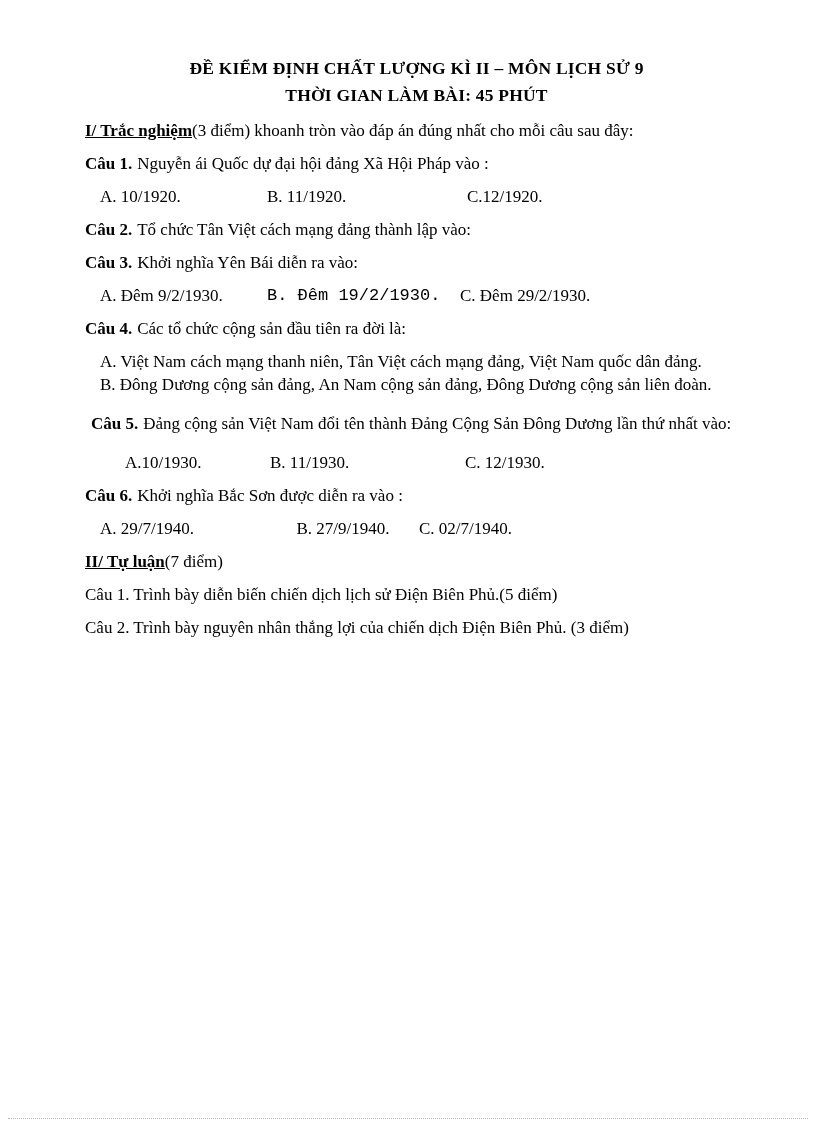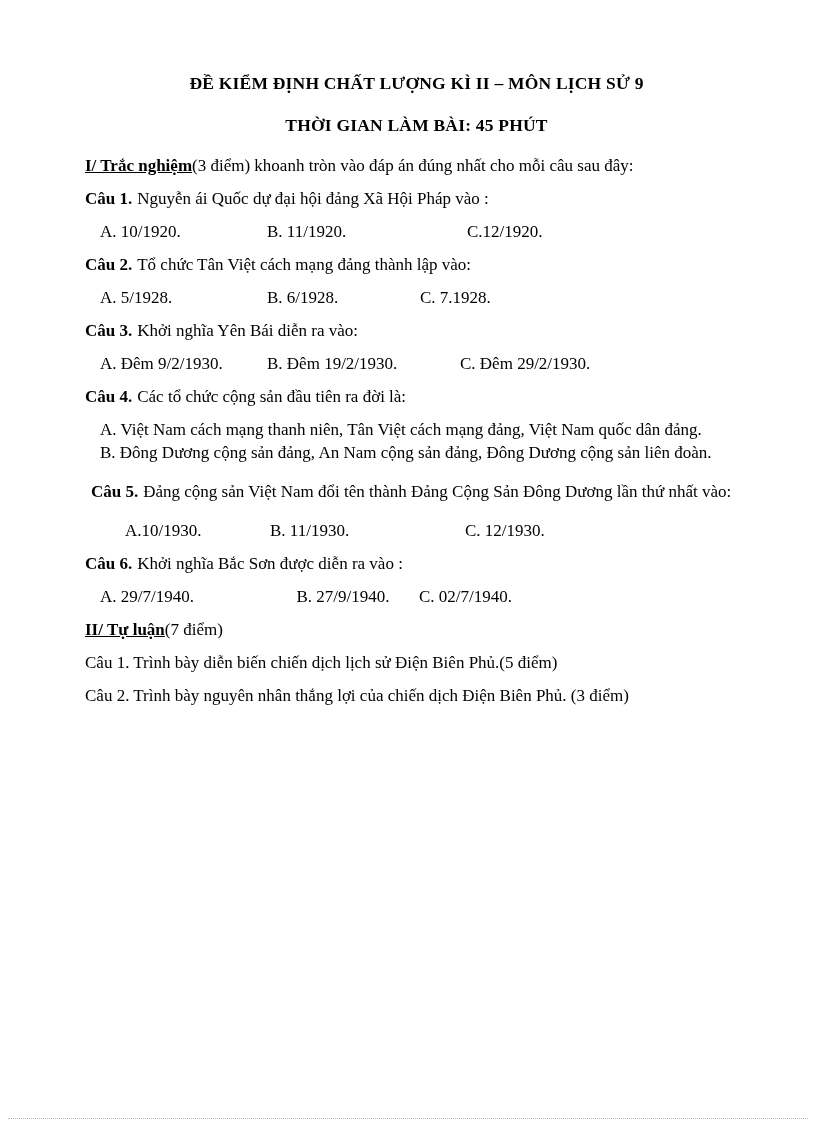--- a/index.html
+++ b/index.html
@@ -15,34 +15,34 @@
     line-height: 23px;
     color: #000000;
     padding: 55px 58px 0 75px;
     overflow: hidden;
   }
   .title {
     text-align: center;
     font-weight: bold;
     font-size: 17.5px;
     line-height: 27px;
-    margin: 15px;
+    margin: 0;
     letter-spacing: 0.2px;
   }
   p.line { margin: 10px; }
   .b { font-weight: bold; }
   .u { text-decoration: underline; }
   .qlabel { font-weight: bold; margin-right: 5px; }
   .opts { padding-left: 25px; }
   .opts.indent50 { padding-left: 50px; }
   .opt { display: inline-block; vertical-align: top; }
   .w167 { width: 167px; }
   .w200 { width: 200px; }
   .w153 { width: 153px; }
-  .w193 { width: 193px; }
+  .w193 { width: 193px; font-family: Liberation Mono, monospace; }
   .w145 { width: 145px; }
   .w195 { width: 195px; }
   .w152 { width: 152px; text-align: center; }
   .optblock {
     margin: 0;
     padding-left: 50px;
     text-indent: -25px;
     text-align: justify;
   }
   .stem-wrap { margin: 16px; text-align: justify; }
@@ -69,23 +69,20 @@
   <p class="line">
     <span class="qlabel">Câu 1.</span><span>Nguyễn ái Quốc dự đại hội đảng Xã Hội Pháp vào :</span>
   </p>
   <div class="opts">
     <span class="opt w167">A. 10/1920.</span><span class="opt w200">B. 11/1920.</span><span class="opt">C.12/1920.</span>
   </div>
 
   <p class="line">
     <span class="qlabel">Câu 2.</span><span>Tổ chức Tân Việt cách mạng đảng thành lập vào:</span>
   </p>
-  <div class="opts">
-    <span class="opt w167">A. 5/1928.</span><span class="opt w153">B. 6/1928.</span><span class="opt">C. 7.1928.</span>
-  </div>
 
   <p class="line">
     <span class="qlabel">Câu 3.</span><span>Khởi nghĩa Yên Bái diễn ra vào:</span>
   </p>
   <div class="opts">
     <span class="opt w167">A. Đêm 9/2/1930.</span><span class="opt w193">B. Đêm 19/2/1930.</span><span class="opt">C. Đêm 29/2/1930.</span>
   </div>
 
   <p class="line">
     <span class="qlabel">Câu 4.</span><span>Các tổ chức cộng sản đầu tiên ra đời là:</span>

